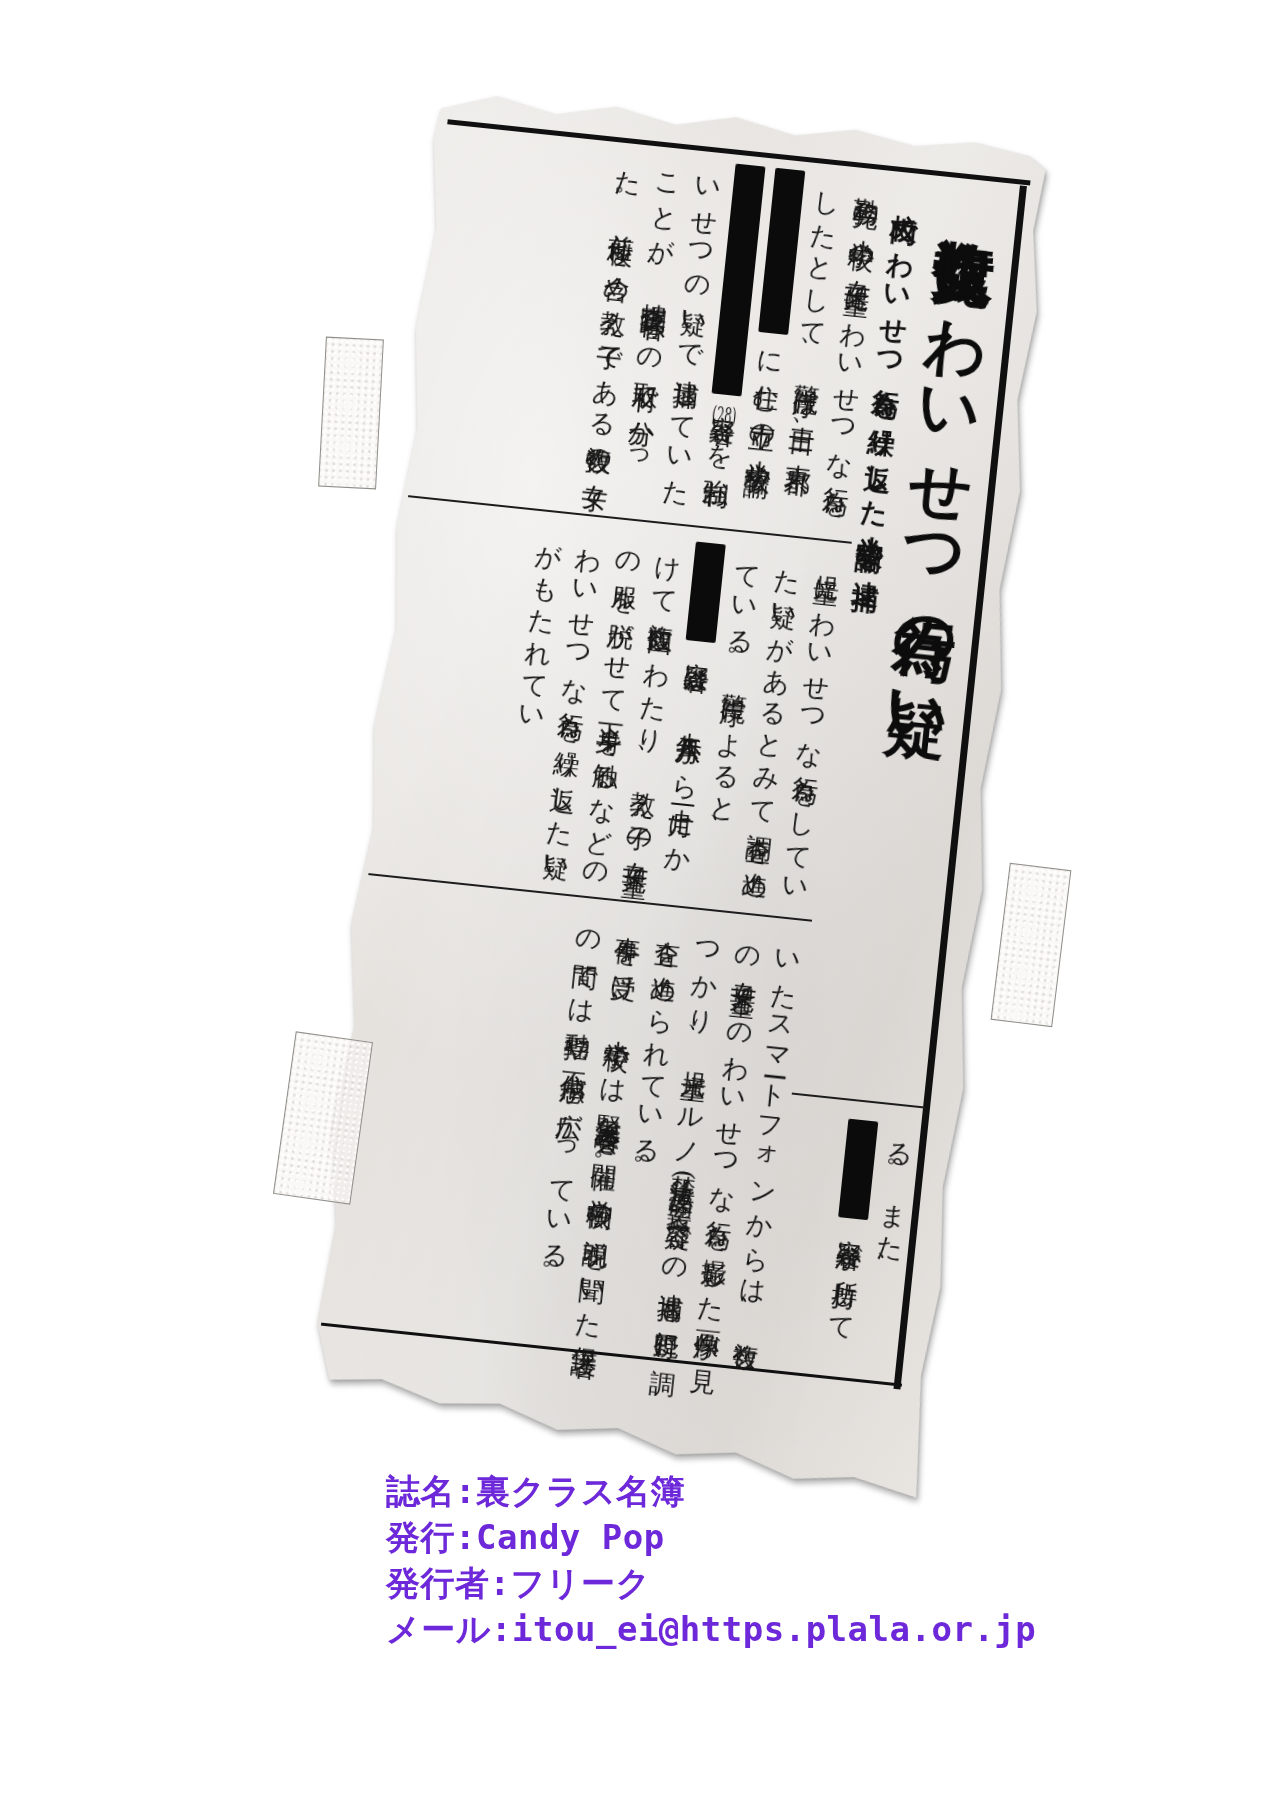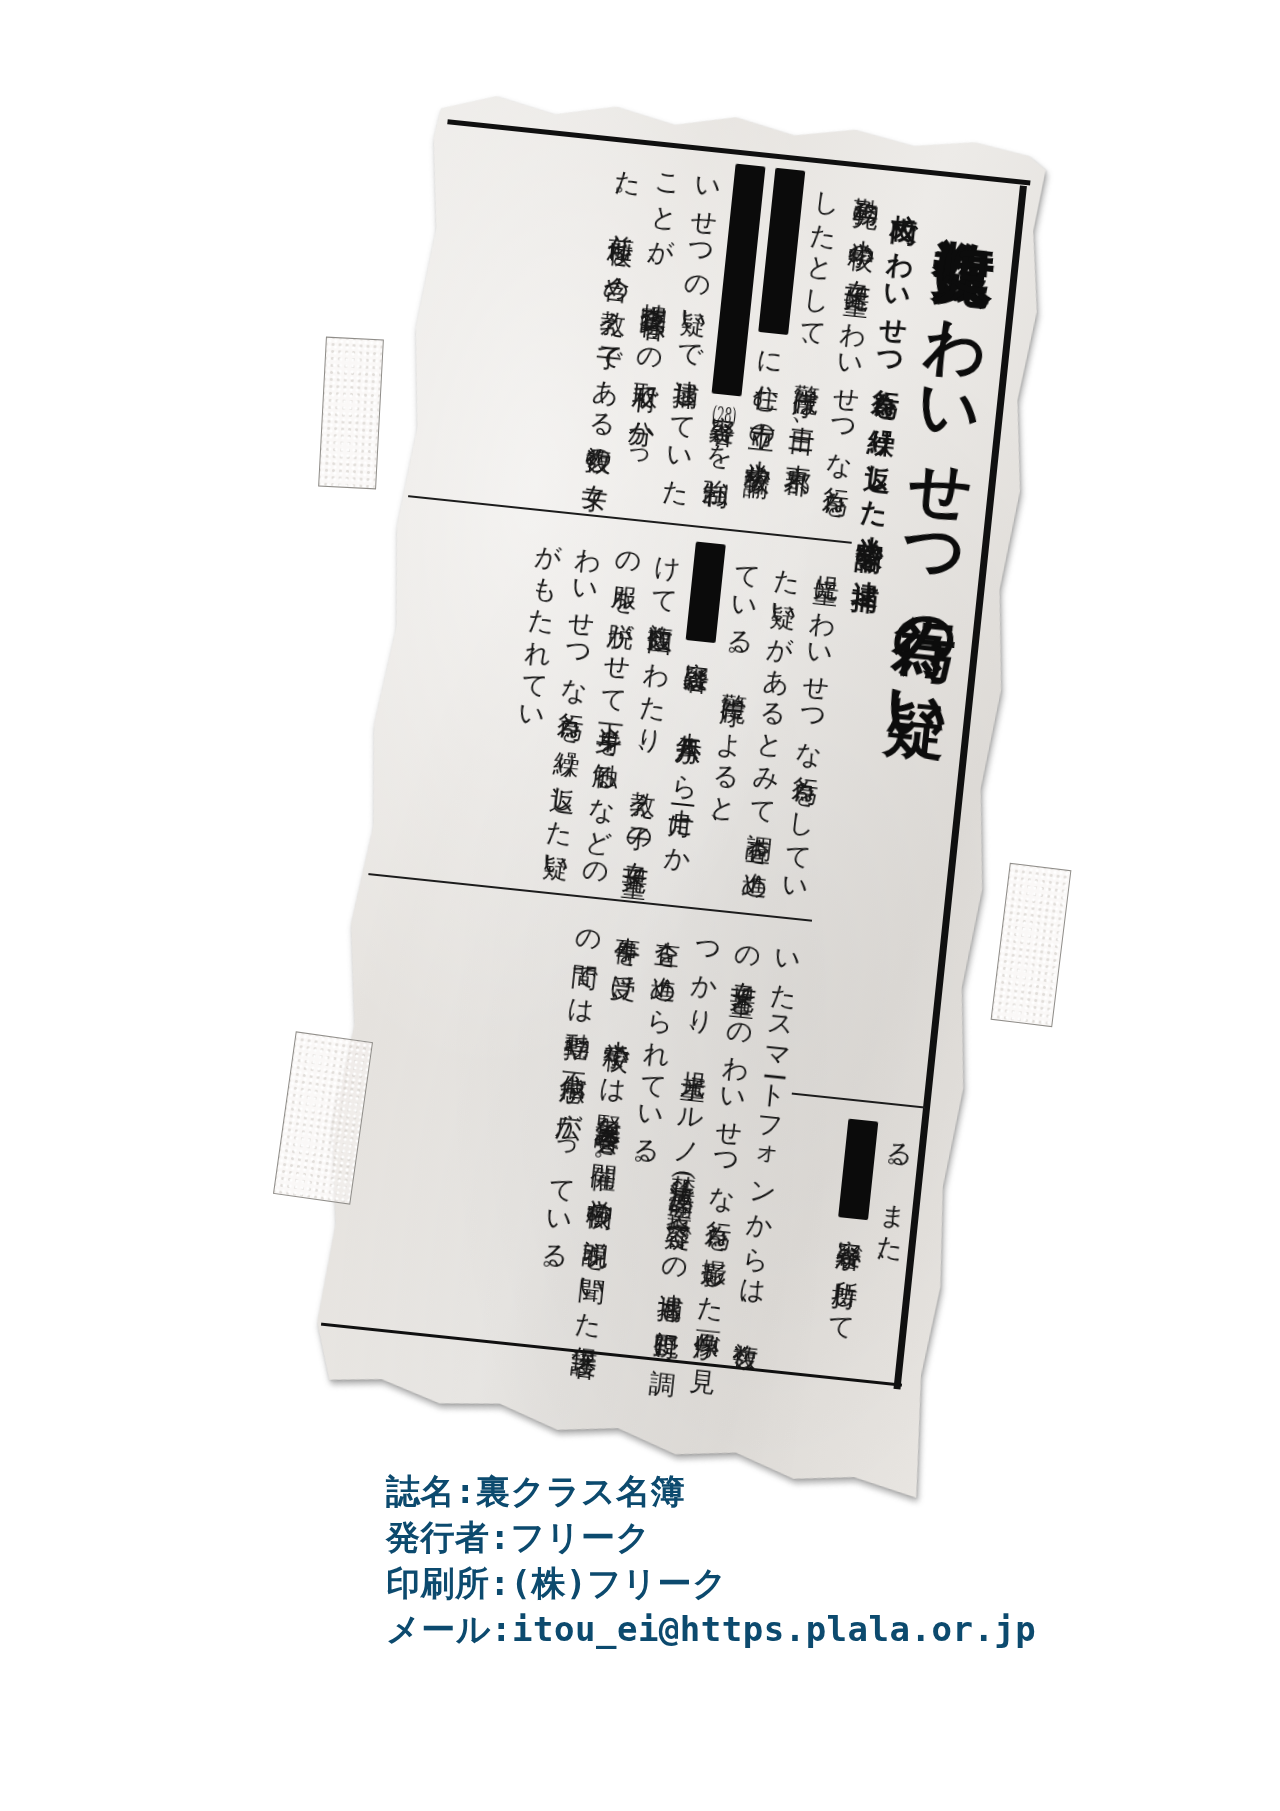--- a/index.html
+++ b/index.html
@@ -75,21 +75,21 @@
   }
   .tape-1{left:322px;top:338px;width:56px;height:148px;transform:rotate(3deg);}
   .tape-2{left:1000px;top:866px;width:60px;height:156px;transform:rotate(7deg);}
   .tape-3{left:284px;top:1036px;width:76px;height:162px;transform:rotate(8deg);}
 
   
   .colophon{
     position:absolute;left:386px;top:1468px;z-index:2;
     font-family:"DejaVu Sans Mono","Liberation Mono",monospace;
     font-size:34px;font-weight:700;line-height:46px;
-    color:#0c4a6e;letter-spacing:.5px;white-space:nowrap;
+    color:#6d28d9;letter-spacing:.5px;white-space:nowrap;
   }
 </style>
 </head>
 <body>
 
 <div class="page">
 
   <div class="clip-wrap">
     <div class="clipping">
 
@@ -110,18 +110,18 @@
 
     </div>
   </div>
 
   <div class="tape tape-1"></div>
   <div class="tape tape-2"></div>
   <div class="tape tape-3"></div>
 
   <div class="colophon">
       <div>誌名:裏クラス名簿</div>
+      <div>発行:Candy Pop</div>
       <div>発行者:フリーク</div>
-      <div>印刷所:(株)フリーク</div>
       <div>メール:itou_ei@https.plala.or.jp</div>
     </div>
 
 </div>
 
 </body></html>

